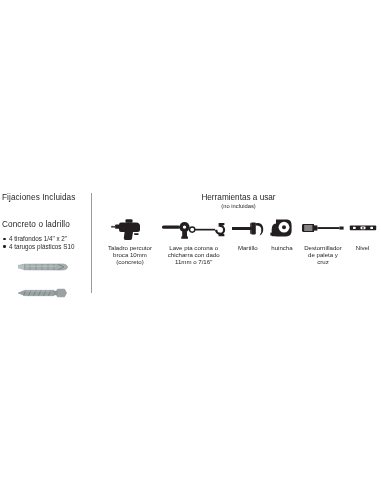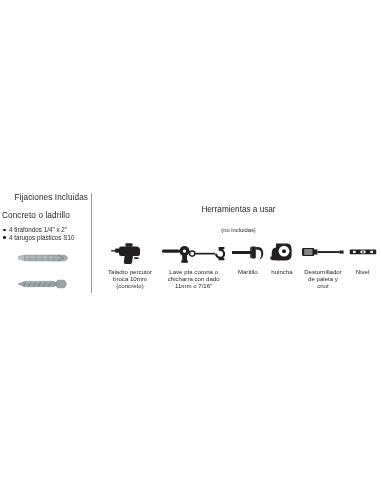--- a/index.html
+++ b/index.html
@@ -39,23 +39,22 @@
     position: absolute;
     left: 2px;
     top: 193px;
     width: 86px;
   }
   .left-title {
     font-size: 8.2px;
     line-height: 10px;
     letter-spacing: 0.1px;
     color: #231f20;
-    margin: 0 0 8px 0;
+    margin: 0 0 17px 0;
     white-space: nowrap;
-    text-align: right;
   }
   .left-subtitle {
     font-size: 8.2px;
     line-height: 10px;
     letter-spacing: 0.1px;
     color: #231f20;
     margin: 6px 0 5px 0;
     white-space: nowrap;
   }
   .parts-list {
@@ -95,21 +94,21 @@
     position: absolute;
     left: 96px;
     top: 193px;
     width: 285px;
   }
   .right-title {
     text-align: center;
     font-size: 8.2px;
     line-height: 9.6px;
     color: #231f20;
-    margin: 12px;
+    margin: 0;
   }
   .right-subtitle {
     text-align: center;
     font-size: 5.8px;
     line-height: 7px;
     color: #231f20;
     margin: 0 0 6px 0;
   }
 
   .tools-row {

